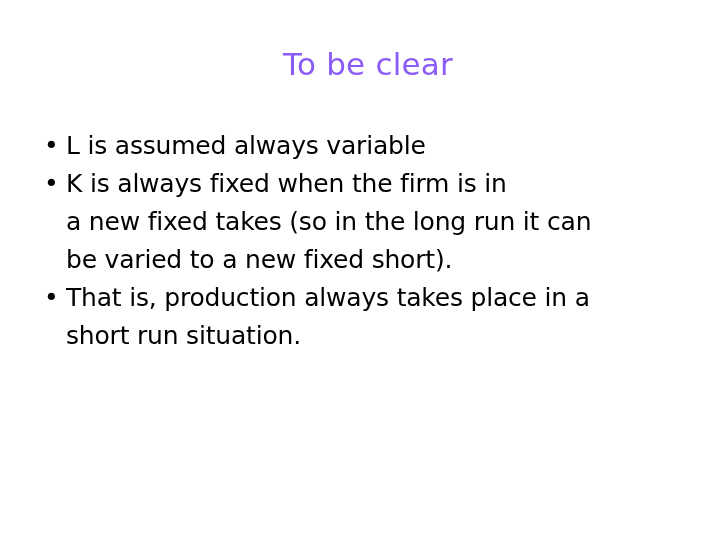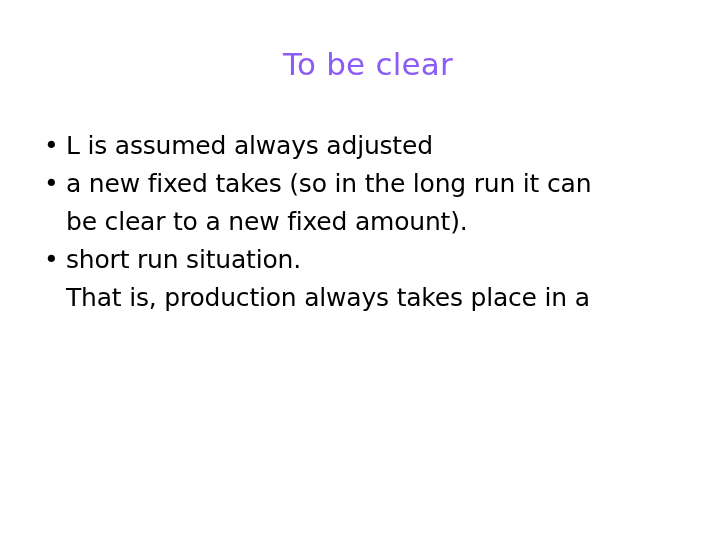--- a/index.html
+++ b/index.html
@@ -87,36 +87,37 @@
 <div class="slide">
 
   <div class="slide-title">To be clear</div>
 
   <div class="slide-body">
     <ul class="bullet-list">
 
       <li class="bullet-item">
         <span class="bullet-marker">•</span>
         <span class="bullet-lines">
-          <span class="bullet-line">L is assumed always adjusted</span>
+          <span class="bullet-line">L is assumed always variable</span>
         </span>
       </li>
 
       <li class="bullet-item">
         <span class="bullet-marker">•</span>
         <span class="bullet-lines">
+          <span class="bullet-line">K is always fixed when the firm is in</span>
           <span class="bullet-line">a new fixed takes (so in the long run it can</span>
-          <span class="bullet-line">be clear to a new fixed amount).</span>
+          <span class="bullet-line">be varied to a new fixed short).</span>
         </span>
       </li>
 
       <li class="bullet-item">
         <span class="bullet-marker">•</span>
         <span class="bullet-lines">
+          <span class="bullet-line">That is, production always takes place in a</span>
           <span class="bullet-line">short run situation.</span>
-          <span class="bullet-line">That is, production always takes place in a</span>
         </span>
       </li>
 
     </ul>
   </div>
 
 </div>
 
 </body></html>

